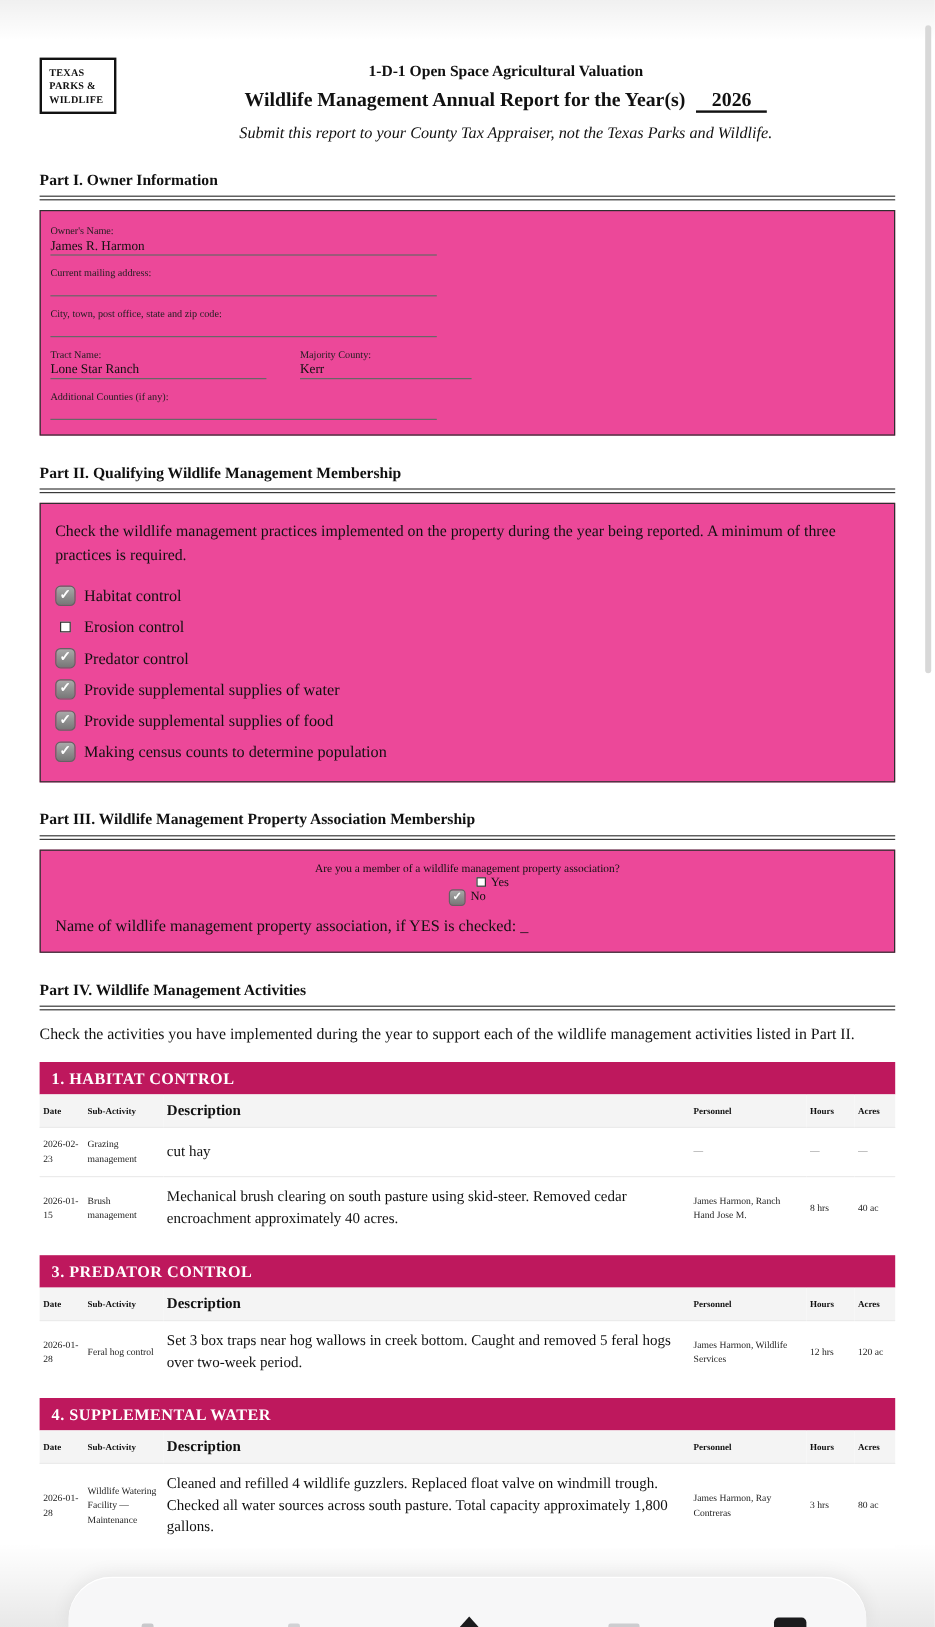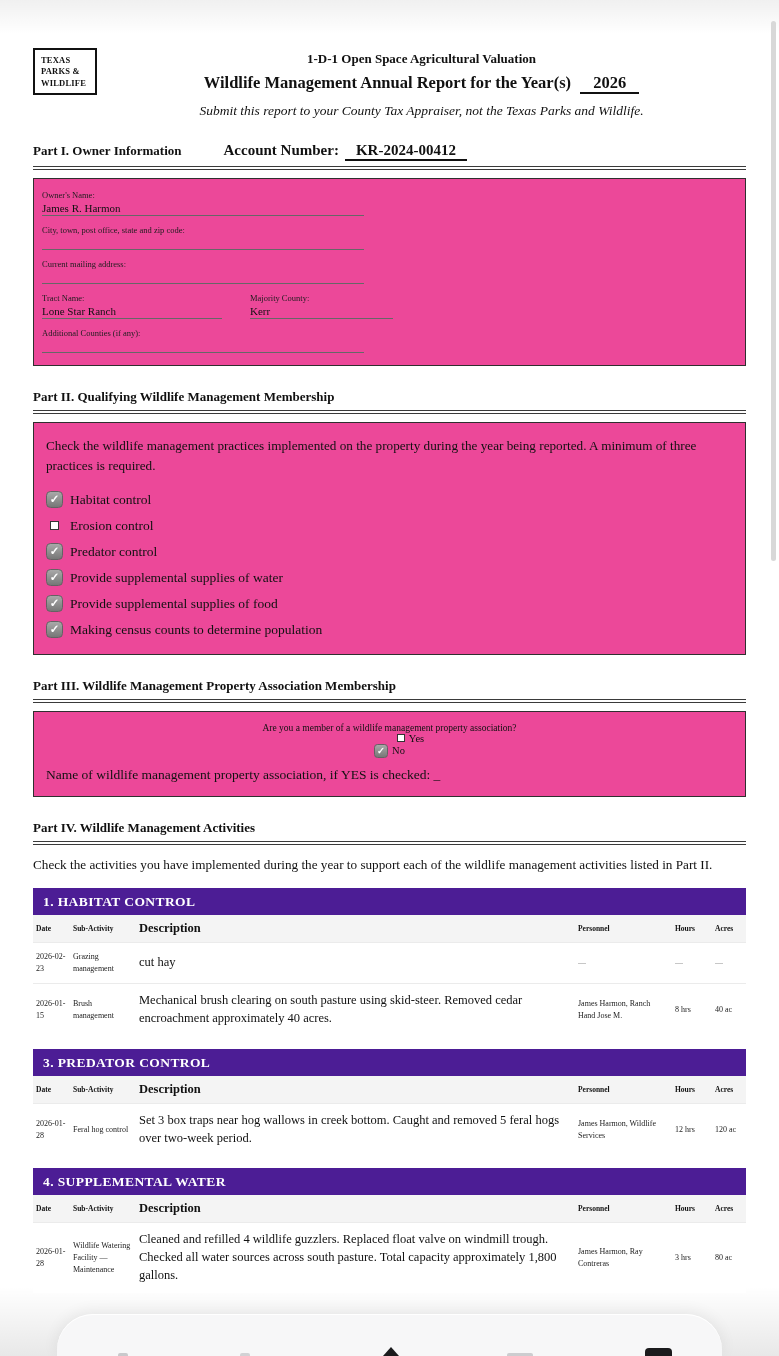--- a/index.html
+++ b/index.html
@@ -82,21 +82,21 @@
   .yn-label { font-size:10.5px; margin-left:4px; }
   .cb-checked.sm { width:14px; height:14px; font-size:9.5px; line-height:12px; border-radius:3.5px; }
   .cb-un.sm { width:8px; height:8px; }
   .gap { width:16px; }
   .name-line { font-size:13.5px; margin-top:9px; }
 
   
   .p4-intro { font-size:13.2px; line-height:1.55; margin-top:10px; }
   .tbl-section { margin-top:13px; }
   .tbl-bar {
-    background:#4c1d95; color:#fff; font-weight:bold; font-size:13.5px;
+    background:#be185d; color:#fff; font-weight:bold; font-size:13.5px;
     height:27px; line-height:27px; padding-left:10px; letter-spacing:.4px;
   }
   table.tbl { width:100%; border-collapse:collapse; }
   .tbl thead tr { background:#f4f4f4; }
   .tbl th { text-align:left; padding:6px 3px; font-weight:bold; vertical-align:middle; }
   .tbl th.small { font-size:7.5px; }
   .tbl th.c-desc { font-size:12.5px; }
   .tbl td { padding:8px 3px; vertical-align:middle; }
   .tbl tbody tr { border-top:1px solid #ebebeb; background:#fff; }
   .tbl td.small { font-size:8px; line-height:1.5; color:#1c1c1c; }
@@ -140,38 +140,35 @@
         <div class="title-line">
           <span>Wildlife Management Annual Report for the Year(s)</span>
           <span class="year-underline">2026</span>
         </div>
         <div class="subtitle">Submit this report to your County Tax Appraiser, not the Texas Parks and Wildlife.</div>
       </div>
     </header>
 
     <div class="part-row">
       <span class="part-h">Part I. Owner Information</span>
-      <span class="acct">
-        <span>Account Number:</span><span class="acct-value">KR-2024-00412</span>
-      </span>
     </div>
 
     <section class="box owner-box">
       <div class="field">
         <div class="f-label">Owner's Name:</div>
         <div class="f-value">James R. Harmon</div>
         <div class="f-line w-main"></div>
       </div>
       <div class="field">
-        <div class="f-label">City, town, post office, state and zip code:</div>
+        <div class="f-label">Current mailing address:</div>
         <div class="f-value"></div>
         <div class="f-line w-main"></div>
       </div>
       <div class="field">
-        <div class="f-label">Current mailing address:</div>
+        <div class="f-label">City, town, post office, state and zip code:</div>
         <div class="f-value"></div>
         <div class="f-line w-main"></div>
       </div>
       <div class="two-col">
         <div class="col-tract field">
           <div class="f-label">Tract Name:</div>
           <div class="f-value">Lone Star Ranch</div>
           <div class="f-line w-tract"></div>
         </div>
         <div class="field">

